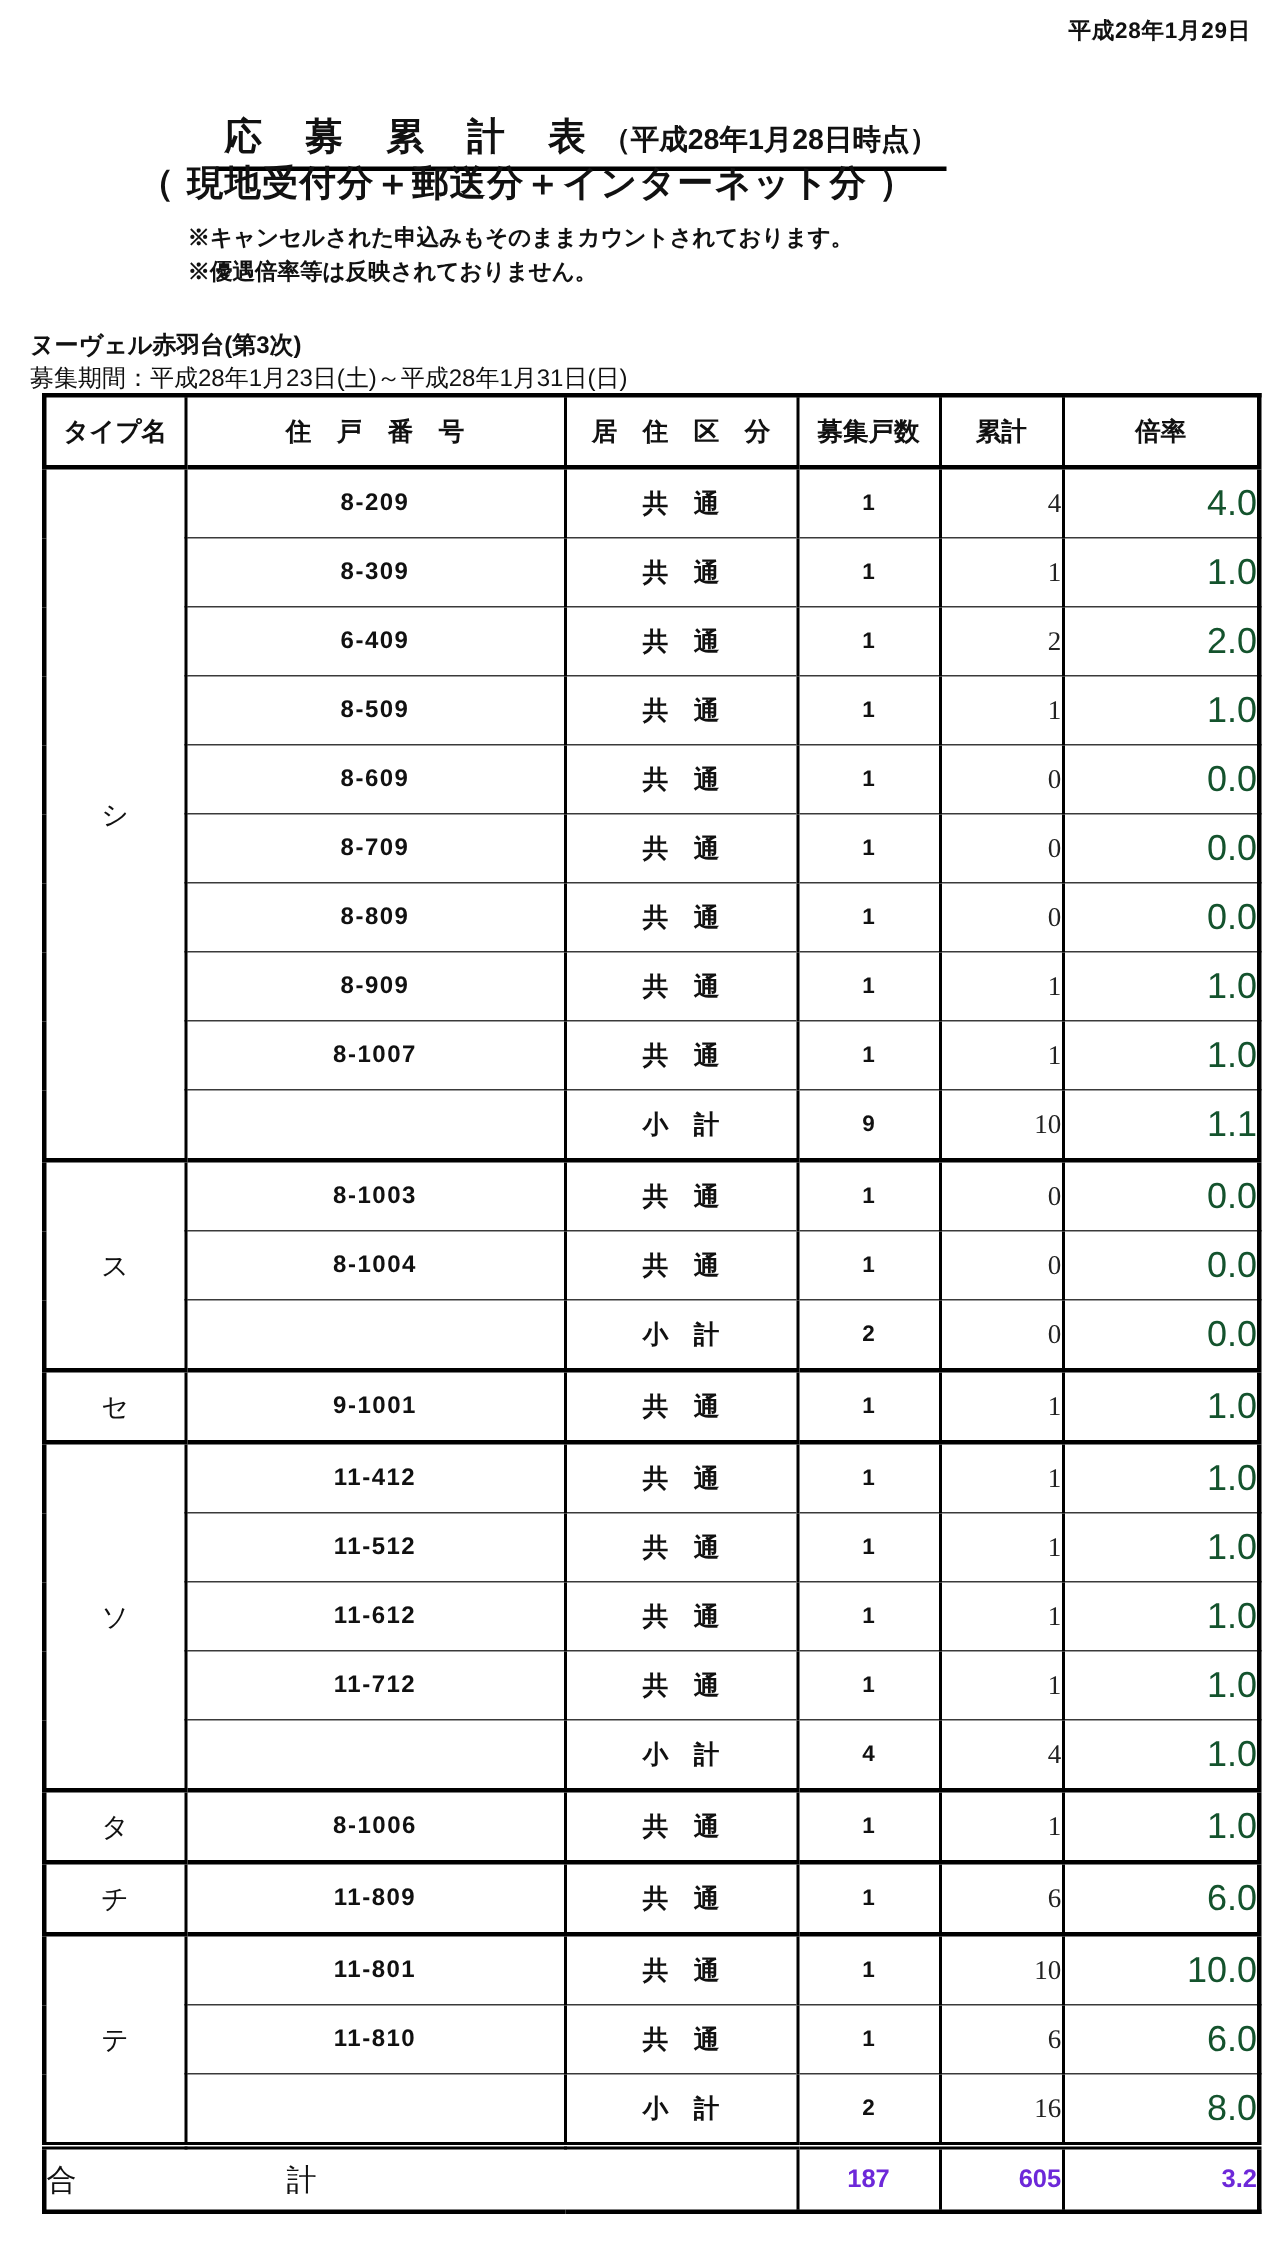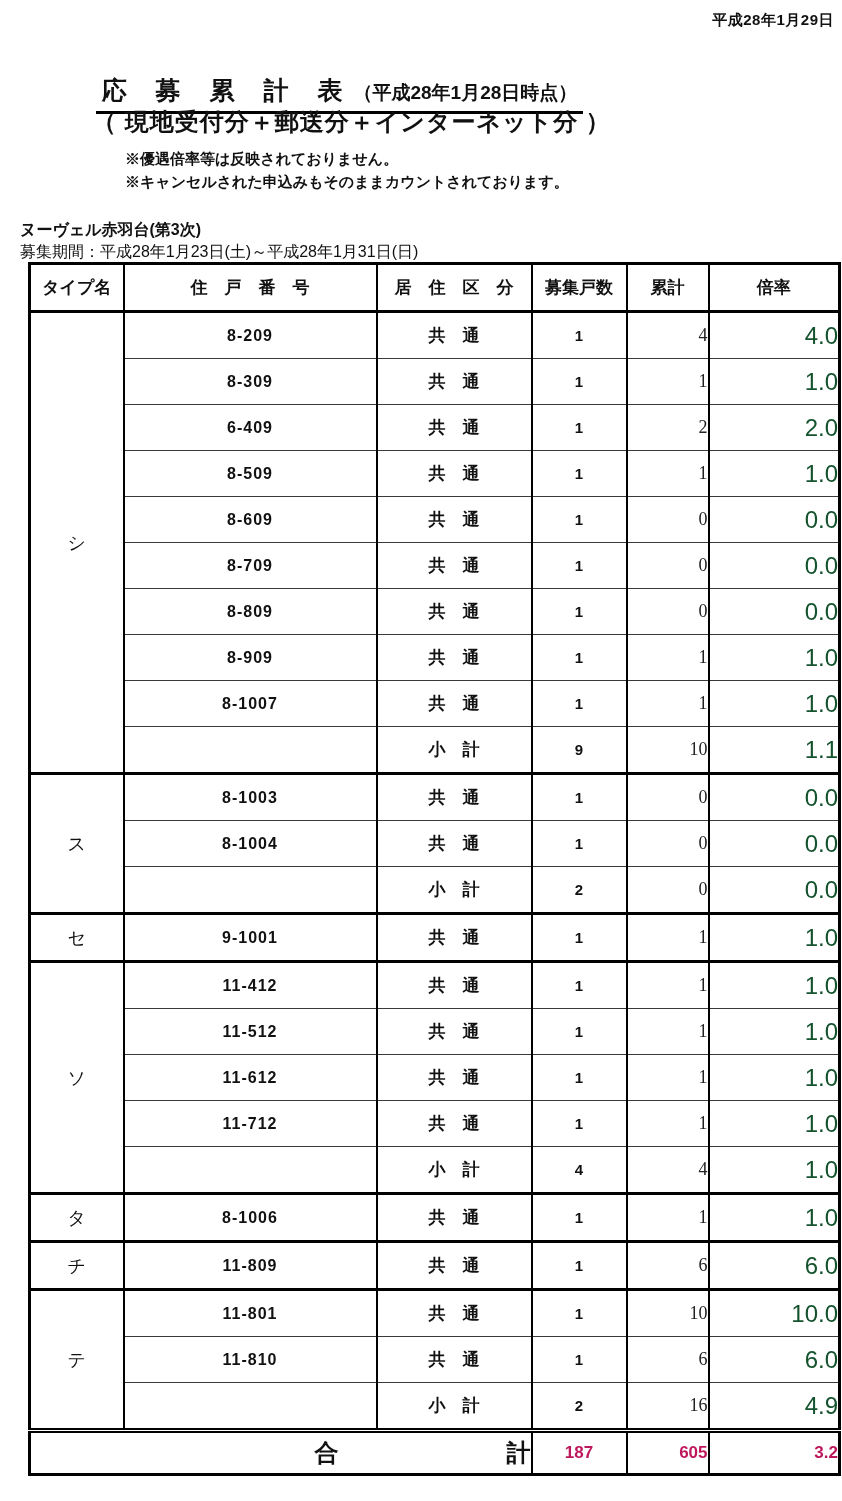--- a/index.html
+++ b/index.html
@@ -1,21 +1,21 @@
 <!DOCTYPE html>
 <html><head>
 <meta charset="utf-8">
 <style>
   html,body{margin:0;padding:0;background:#ffffff;}
   .page{
     position:relative;width:842px;height:1501px;background:#ffffff;
     font-family:"Liberation Sans",sans-serif;color:#111;overflow:hidden;
   }
   .doc-date{position:absolute;top:11px;right:8px;font-size:15px;font-weight:bold;letter-spacing:.5px;}
-  .title-wrap{position:absolute;top:74px;left:0;width:679px;text-align:center;}
+  .title-wrap{position:absolute;top:74px;left:0;width:679px;text-align:center;padding-left:48px;}
   .title-inner{display:inline-block;border-bottom:3px solid #000;padding:0 6px 4px 6px;}
   .title-main{font-size:25px;font-weight:bold;letter-spacing:11px;}
   .title-note{font-size:19px;font-weight:bold;letter-spacing:0;}
   .subtitle{position:absolute;top:106px;left:0;width:703px;text-align:center;
     font-size:24px;font-weight:bold;letter-spacing:1px;}
   .notes{position:absolute;top:147px;left:125px;font-size:15px;line-height:23px;font-weight:bold;}
   .project{position:absolute;top:220px;left:20px;font-size:16px;font-weight:bold;}
   .period{position:absolute;top:242px;left:20px;font-size:16px;font-weight:normal;}
   table.tally{
     position:absolute;left:28px;top:262px;width:810px;
@@ -32,39 +32,39 @@
   }
   .tally tbody td{height:45px;border-top:1px solid #3a3a3a;}
   .tally tbody tr.group-start td{border-top:3px solid #000;}
   .col-type{text-align:center;font-size:18px;font-weight:normal;}
   .col-unit{text-align:center;font-size:16px;font-weight:bold;letter-spacing:1px;}
   .col-cat{text-align:center;font-size:17px;font-weight:bold;}
   .col-applied{text-align:center;font-size:15px;font-weight:bold;}
   .col-cum{text-align:right;padding-right:6px;font-family:"Liberation Serif",serif;font-size:18px;color:#222;}
   .col-ratio{text-align:right;padding-right:7px;font-family:Liberation Sans, sans-serif;font-size:24px;color:#14532d;}
   .tally tfoot td{height:40px;border-top:5px double #000;}
-  .total-label{text-align:right;font-size:24px;font-weight:bold;}
-  td.total-num{font-family:"Liberation Sans",sans-serif;font-weight:bold;font-size:17px;color:#be185d;margin-left:24px;}
+  .total-label{text-align:left;font-size:20px;font-weight:normal;}
+  td.total-num{font-family:"Liberation Sans",sans-serif;font-weight:bold;font-size:17px;color:#6d28d9;margin-left:24px;}
 </style>
 </head>
 <body>
 
 <div class="page">
 
   <div class="doc-date">平成28年1月29日</div>
 
   <div class="title-wrap">
     <span class="title-inner"><span class="title-main">応 募 累 計 表</span><span class="title-note">（平成28年1月28日時点）</span></span>
   </div>
 
   <div class="subtitle">（ 現地受付分＋郵送分＋インターネット分 ）</div>
 
   <div class="notes">
+    <div>※キャンセルされた申込みもそのままカウントされております。</div>
     <div>※優遇倍率等は反映されておりません。</div>
-    <div>※キャンセルされた申込みもそのままカウントされております。</div>
   </div>
 
   <div class="project">ヌーヴェル赤羽台(第3次)</div>
   <div class="period">募集期間：平成28年1月23日(土)～平成28年1月31日(日)</div>
 
   <table class="tally">
     <colgroup>
       <col style="width:94px">
         <col style="width:253px">
         <col style="width:155px">
@@ -249,21 +249,21 @@
           <td class="col-cat">共　通</td>
           <td class="col-applied">1</td>
           <td class="col-cum">6</td>
           <td class="col-ratio">6.0</td>
         </tr>
         <tr>
           <td class="col-unit"></td>
           <td class="col-cat">小　計</td>
           <td class="col-applied">2</td>
           <td class="col-cum">16</td>
-          <td class="col-ratio">4.9</td>
+          <td class="col-ratio">8.0</td>
         </tr>
       </tbody>
     <tfoot>
       <tr>
         <td colspan="3" class="total-label">合　　　　　　　計</td>
         <td class="col-applied total-num">187</td>
         <td class="col-cum total-num">605</td>
         <td class="col-ratio total-num">3.2</td>
       </tr>
     </tfoot>

